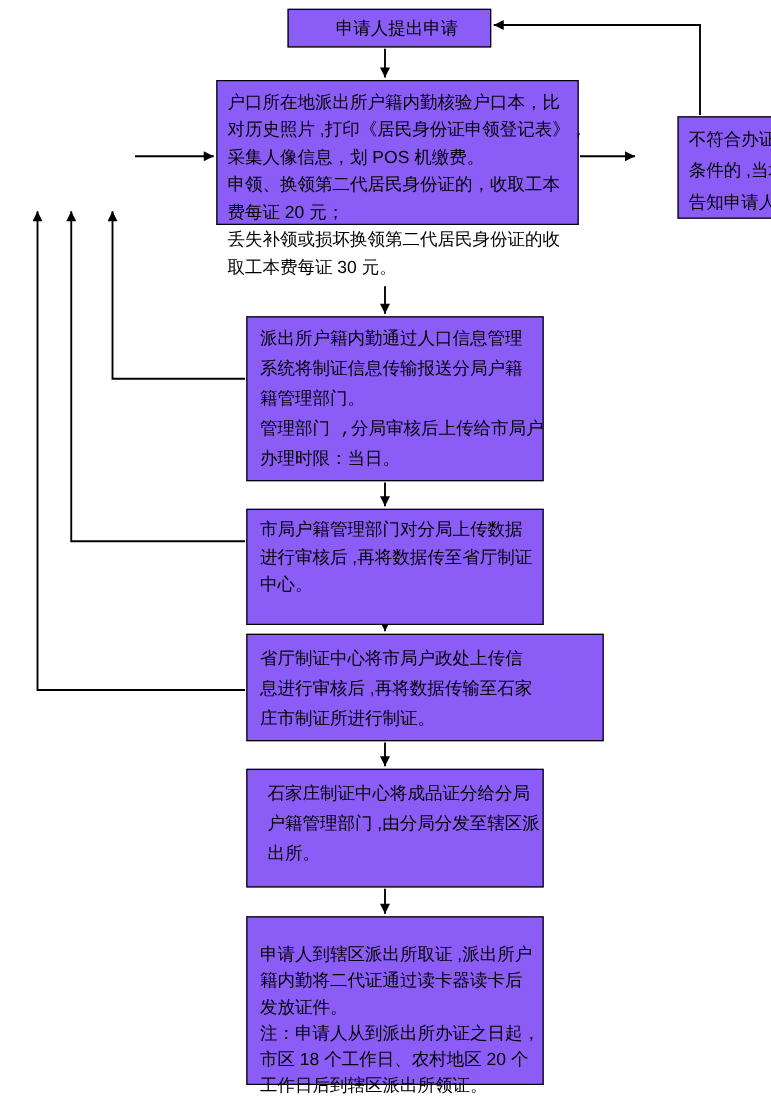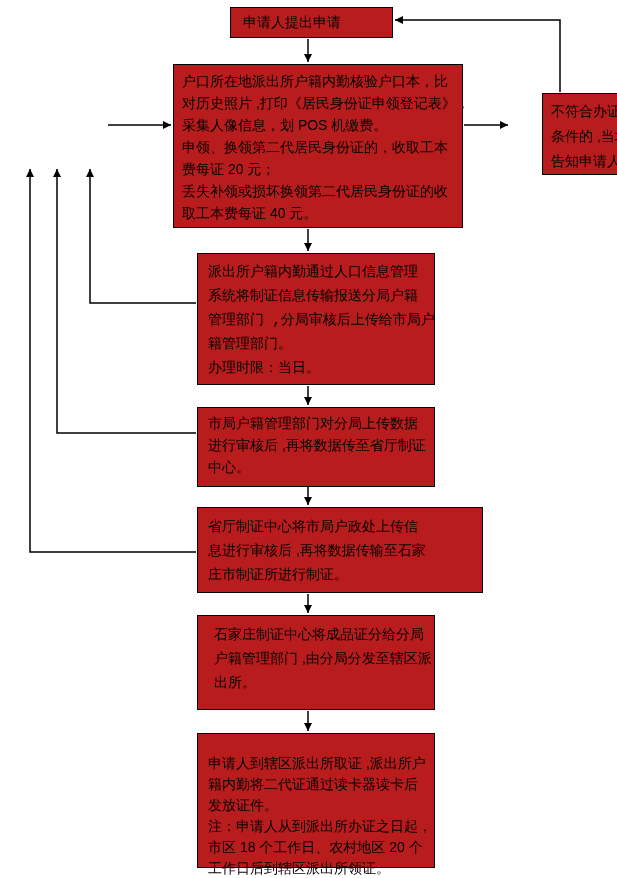--- a/index.html
+++ b/index.html
@@ -18,36 +18,37 @@
   }
   .connectors {
     position: absolute;
     left: 0;
     top: 0;
     pointer-events: none;
   }
   .node {
     position: absolute;
     border: 1.5px solid #000000;
-    background: #b91c1c;
+    background: #8b5cf6;
     box-sizing: border-box;
     overflow: visible;
+    justify-content: center;
   }
   .node .ln {
     white-space: nowrap;
   }
   
   .n-start {
     left: 230px; top: 7px; width: 163px; height: 31px;
     display: flex; align-items: center;
     padding-left: 12px;
   }
   
   .n-accept {
-    left: 173px; top: 64px; width: 290px; height: 164px;
+    left: 173px; top: 64px; width: 290px; height: 116px;
     padding: 5px 8px;
   }
   .n-accept .ln { line-height: 22px; }
   
   .n-reject {
     left: 3px; top: 83px; width: 104px; height: 84px;
     padding: 6px 9px;
   }
   .n-reject .ln { line-height: 25px; }
   
@@ -59,21 +60,21 @@
   .n-notify .ln { line-height: 25px; }
   
   .n-transmit {
     left: 197px; top: 253px; width: 238px; height: 132px;
     padding: 6px 10px;
     font-family: Liberation Mono, monospace;
   }
   .n-transmit .ln { line-height: 24px; }
   
   .n-city {
-    left: 197px; top: 407px; width: 238px; height: 80px;
+    left: 197px; top: 407px; width: 238px; height: 93px;
     padding: 4px 10px;
   }
   .n-city .ln { line-height: 22px; }
   
   .n-province {
     left: 197px; top: 507px; width: 286px; height: 86px;
     padding: 6px 10px;
   }
   .n-province .ln { line-height: 24px; }
   
@@ -121,35 +122,35 @@
     <span class="ln">申请人提出申请</span>
   </div>
 
   <div class="node n-accept">
       <div class="ln">户口所在地派出所户籍内勤核验户口本，比</div>
       <div class="ln">对历史照片 ,打印《居民身份证申领登记表》，</div>
       <div class="ln">采集人像信息，划 POS 机缴费。</div>
       <div class="ln">申领、换领第二代居民身份证的，收取工本</div>
       <div class="ln">费每证 20 元；</div>
       <div class="ln">丢失补领或损坏换领第二代居民身份证的收</div>
-      <div class="ln">取工本费每证 40 元。</div>
+      <div class="ln">取工本费每证 30 元。</div>
     </div>
 
 
   <div class="node n-notify">
       <div class="ln">不符合办证</div>
       <div class="ln">条件的 ,当场</div>
       <div class="ln">告知申请人。</div>
     </div>
 
   <div class="node n-transmit">
       <div class="ln">派出所户籍内勤通过人口信息管理</div>
       <div class="ln">系统将制证信息传输报送分局户籍</div>
+      <div class="ln">籍管理部门。</div>
       <div class="ln">管理部门 ,分局审核后上传给市局户</div>
-      <div class="ln">籍管理部门。</div>
       <div class="ln">办理时限：当日。</div>
     </div>
 
   <div class="node n-city">
       <div class="ln">市局户籍管理部门对分局上传数据</div>
       <div class="ln">进行审核后 ,再将数据传至省厅制证</div>
       <div class="ln">中心。</div>
     </div>
 
   <div class="node n-province">

